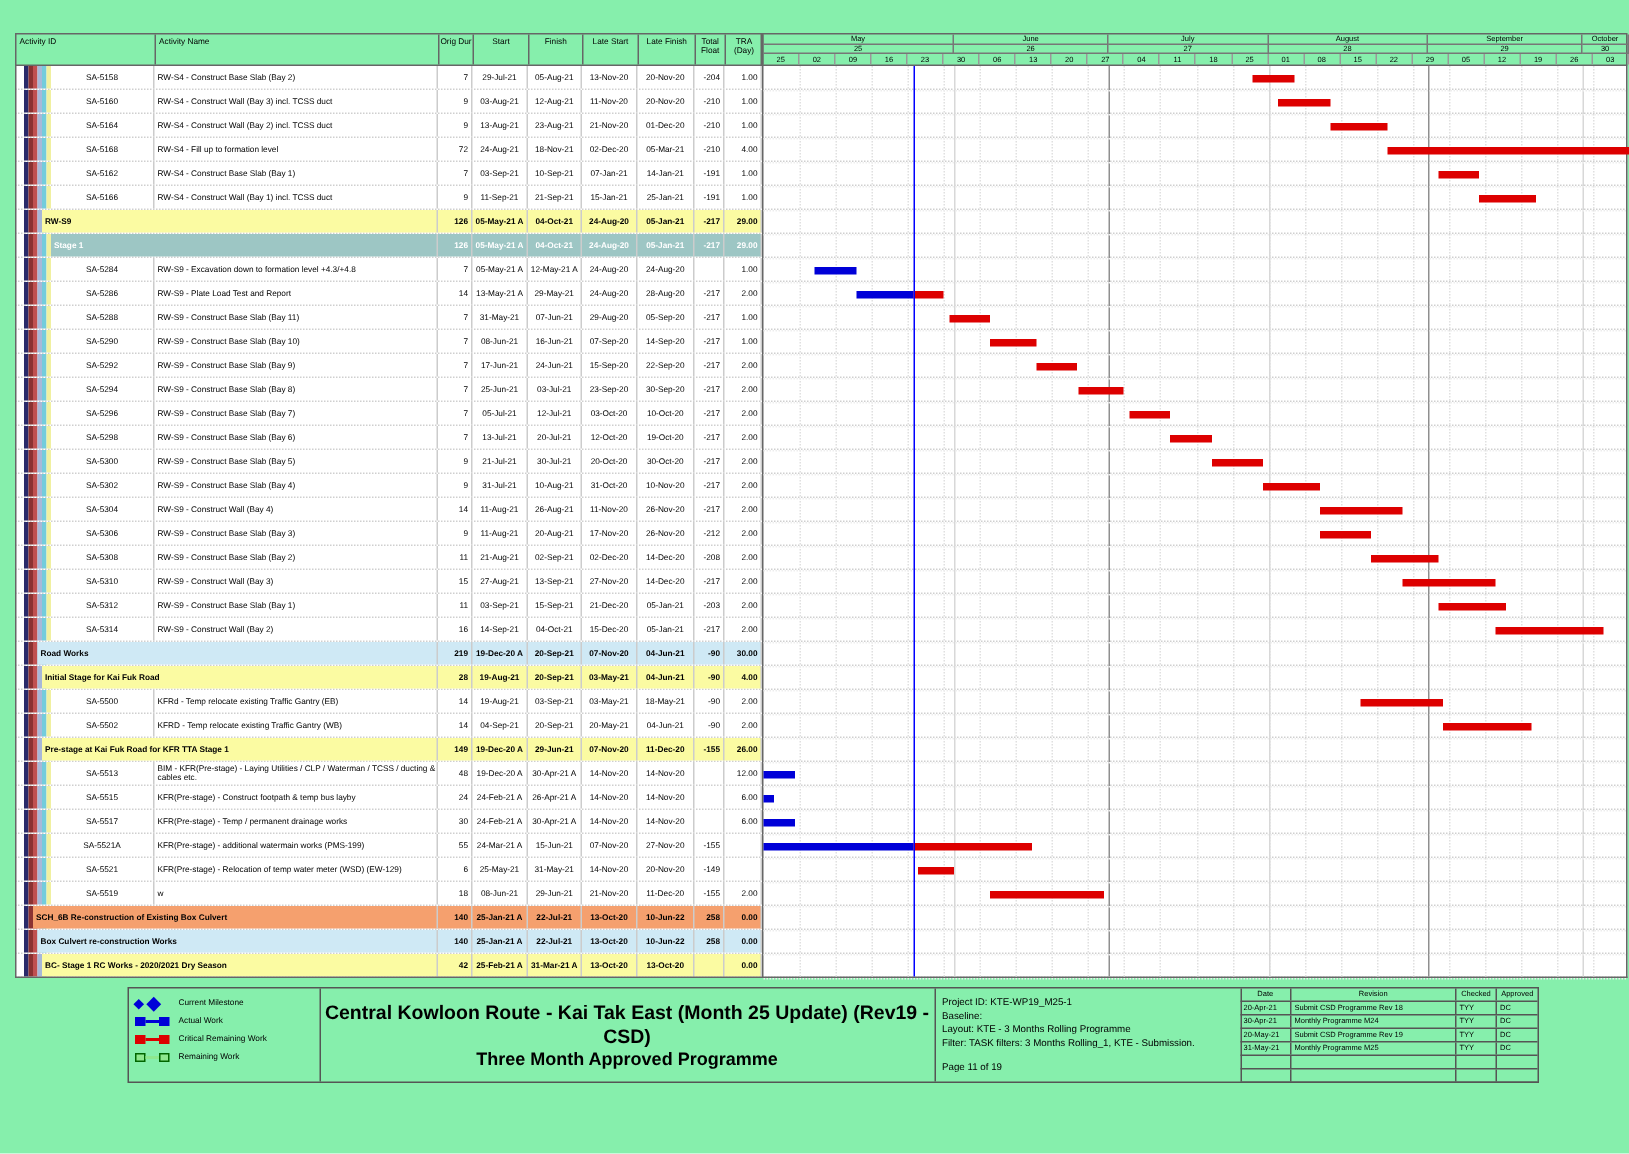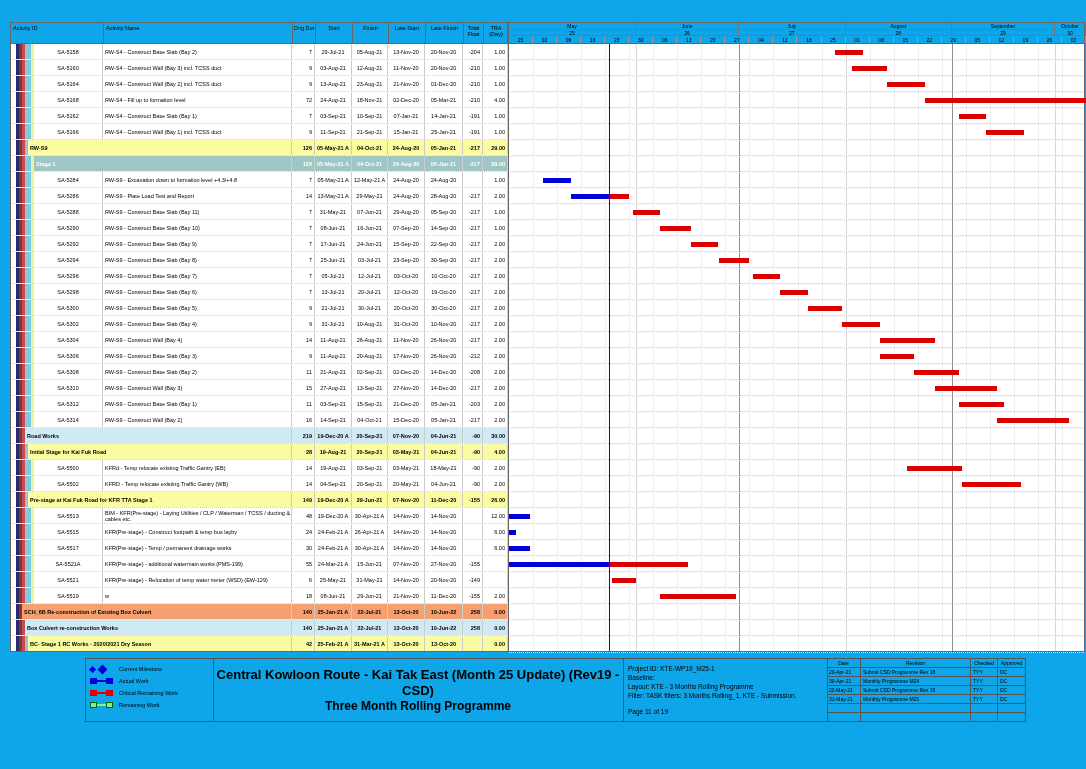--- a/index.html
+++ b/index.html
@@ -1,16 +1,16 @@
 <!DOCTYPE html>
 <html><head>
 <meta charset="utf-8">
 <style>
   html,body{margin:0;padding:0;background:#fff;}
-  .page{position:relative;width:1086px;height:769px;background:#0ea5e9;
+  .page{position:relative;width:1086px;height:769px;background:#86efac;
         font-family:"Liberation Sans",sans-serif;color:#000;overflow:hidden;}
   
   #thead{position:absolute;left:10px;top:22px;width:498px;height:22px;border:1px solid #666;box-sizing:border-box;}
   .hcell{position:absolute;top:0;bottom:0;border-right:1px solid #666;box-sizing:border-box;
          font-size:5.5px;display:flex;align-items:flex-start;padding-top:2px;justify-content:center;
          text-align:center;white-space:pre-line;line-height:6px;}
   .hcell.left{justify-content:flex-start;padding-left:2px;text-align:left;}
   
   #chead{position:absolute;left:508px;top:22px;width:577px;height:22px;border:1px solid #666;box-sizing:border-box;}
   .mband,.mnum,.wcell{position:absolute;box-sizing:border-box;font-size:5px;line-height:6px;
@@ -980,21 +980,21 @@
             <div class="sq" style="background: rgb(142, 232, 142); border: 1px solid rgb(0, 102, 0); box-sizing: border-box;"></div>
             <div class="conn" style="background: rgb(142, 232, 142); box-sizing: border-box;"></div>
             <div class="sq" style="background: rgb(142, 232, 142); border: 1px solid rgb(0, 102, 0); box-sizing: border-box;"></div>
           </div>
           <div class="ltext">Remaining Work</div>
         </div>
       </div>
   <div class="fdiv" style="left:127px"></div>
   <div id="title">
     <div class="t1">Central Kowloon Route - Kai Tak East (Month 25 Update) (Rev19 - CSD)</div>
-    <div class="t2">Three Month Rolling Programme</div>
+    <div class="t2">Three Month Approved Programme</div>
   </div>
   <div class="fdiv" style="left:537px"></div>
   <div id="info">
     <div>Project ID: KTE-WP19_M25-1</div>
     <div>Baseline:</div>
     <div>Layout: KTE - 3 Months Rolling Programme</div>
     <div>Filter: TASK filters: 3 Months Rolling_1, KTE - Submission.</div>
     <div class="pg">Page 11 of 19</div>
   </div>
   <div class="fdiv" style="left:741px"></div>

